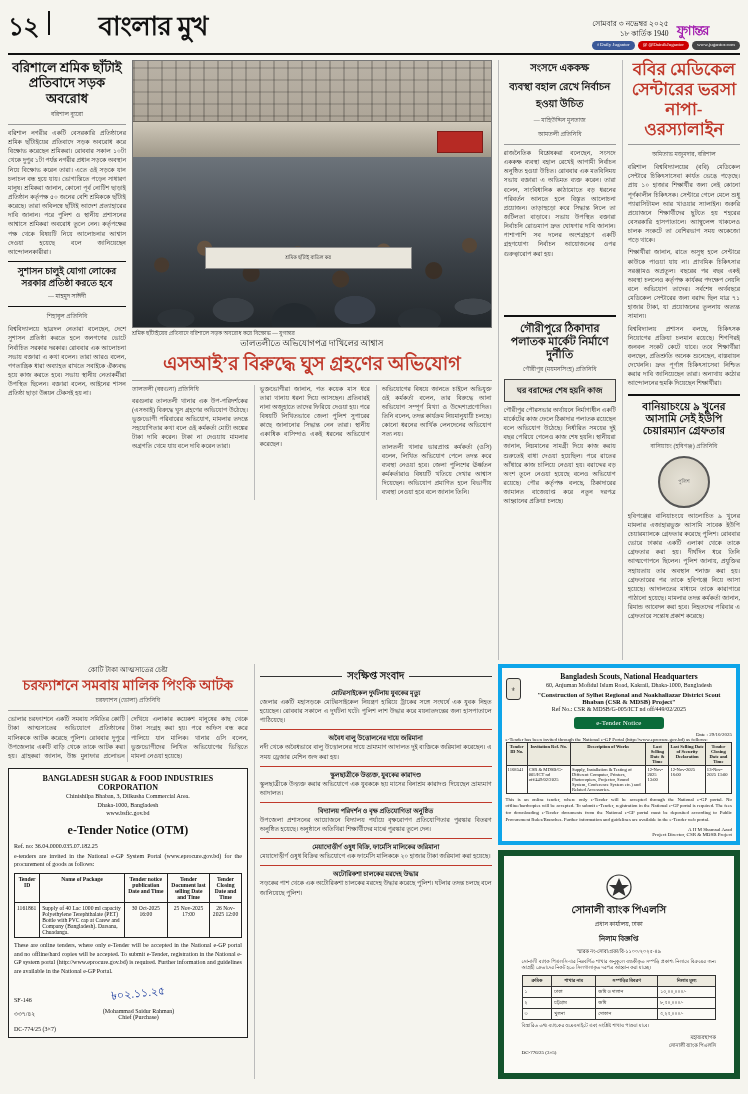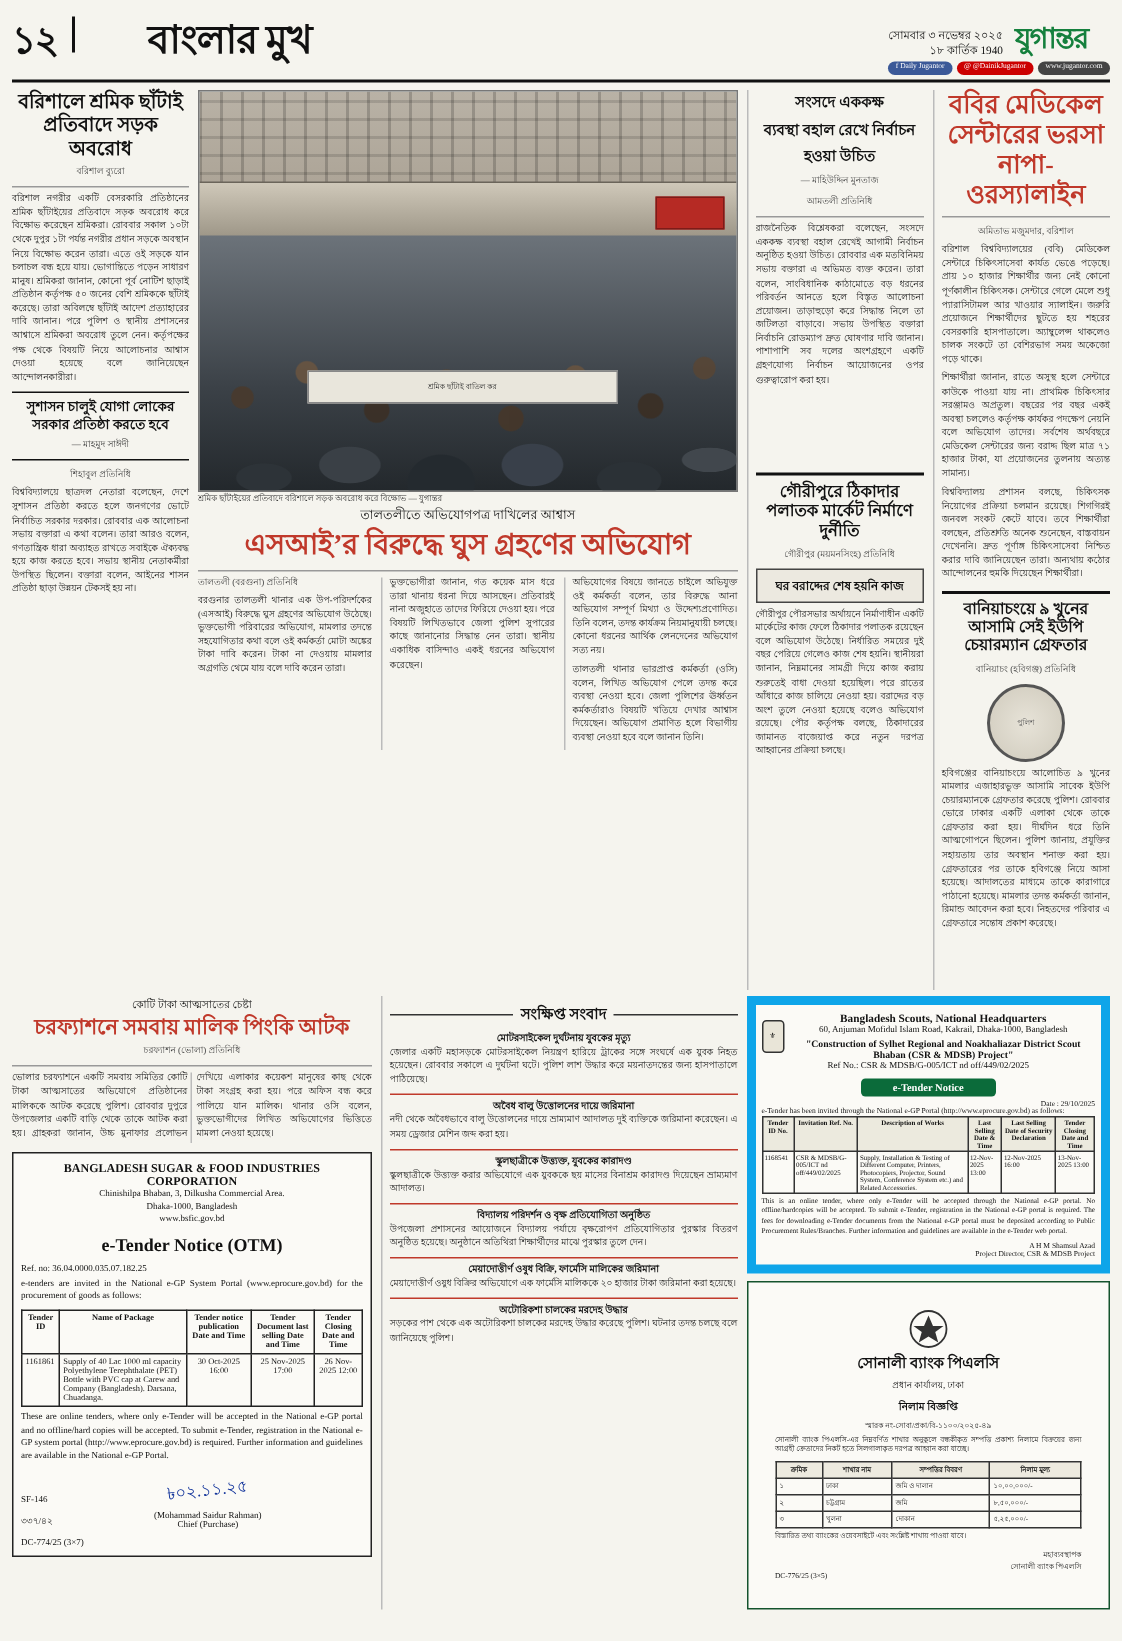--- a/index.html
+++ b/index.html
@@ -28,21 +28,21 @@
   .page-no {
     font-size: 25px; font-weight: bold; letter-spacing: -1px;
     font-family: "Liberation Serif", serif;
   }
   .mast-bar { width:2px; height: 24px; background:#111; display:inline-block; margin: 0 4px; }
   .mast-title {
     font-size: 26px; font-weight: bold; letter-spacing: -0.5px; margin-left: 38px;
   }
   .mast-right { text-align: right; font-size: 7px; line-height: 1.35; }
   .mast-date { font-size: 7.5px; }
-  .brand { font-size: 19px; font-weight: bold; color:#15803d; letter-spacing: -1px; }
+  .brand { font-size: 13px; font-weight: bold; color:#a21caf; letter-spacing: -1px; }
   .social-row { display:flex; gap:3px; justify-content:flex-end; margin-top:2px; }
   .chip {
     background:#c00; color:#fff; border-radius: 7px; font-size:5px;
     padding: 1px 5px; white-space: nowrap;
   }
   .chip.blue { background:#3b5998; }
   .chip.dark { background:#444; }
   .mast-head-row { display:flex; align-items:flex-end; gap:8px; }
 
   
@@ -189,37 +189,37 @@
   table.tender th, table.tender td {
     border:1px solid #222; font-size:5.6px; padding:2px 2px; vertical-align: top;
   }
   table.tender th { text-align:center; font-weight:bold; }
   .handwrite {
     font-family:"Liberation Serif", serif; font-size:11px; color:#15369c;
     transform: rotate(-6deg); text-align:center; margin: 6px 0 0;
   }
   .refno { font-size:6px; margin-top:6px; }
 
-  .scout-ad { border:6px solid #0ea5e9; background:#fbfaf6; padding:4px; }
+  .scout-ad { border:4px solid #0ea5e9; background:#fbfaf6; padding:4px; }
   .scout-ad .h1 { font-size:7.5px; font-weight:bold; text-align:center; }
   .scout-ad .h2 { font-size:6px; text-align:center; line-height:1.4; }
   .scout-ad .h3 { font-size:6.5px; font-weight:bold; text-align:center; margin-top:2px; }
   .badge-title {
-    background:#0b6b3a; color:#fff; font-size:7px; font-weight:bold;
+    background:#0b6b3a; color:#fff; font-size:7px; font-weight:normal;
     text-align:center; padding:2px 4px; border-radius:3px; margin:3px auto;
     width: 90px;
   }
   table.mini { width:100%; border-collapse:collapse; }
   table.mini th, table.mini td {
     border:1px solid #333; font-size:4.6px; padding:1px; vertical-align:top;
   }
   table.mini th { background:#eceade; text-align:center; }
   .finenote { font-size:4.8px; line-height:1.4; margin-top:3px; text-align:justify; }
 
-  .bank-ad { border:1px solid #14532d; background:#fbfaf6; padding:18px; margin-top:5px; }
+  .bank-ad { border:6px solid #14532d; background:#fbfaf6; padding:18px; margin-top:5px; }
   .bank-logo { width:26px; height:26px; margin:0 auto 2px; }
   .bank-name { font-size:10px; font-weight:bold; text-align:center; }
   .bank-sub { font-size:6px; text-align:center; }
   .bank-head { font-size:7px; font-weight:bold; text-align:center; margin:3px 0; }
   table.bank { width:100%; border-collapse:collapse; margin-top:3px;}
   table.bank th, table.bank td { border:1px solid #333; font-size:4.6px; padding:1px 2px; }
   table.bank th { background:#edeadf; text-align:center; }
   .divider-strong { border-top:2px solid #111; margin:5px 0; }
   .bullet { font-size:6px; line-height:1.5; }
   .bullet .item { margin-bottom:4px; }

